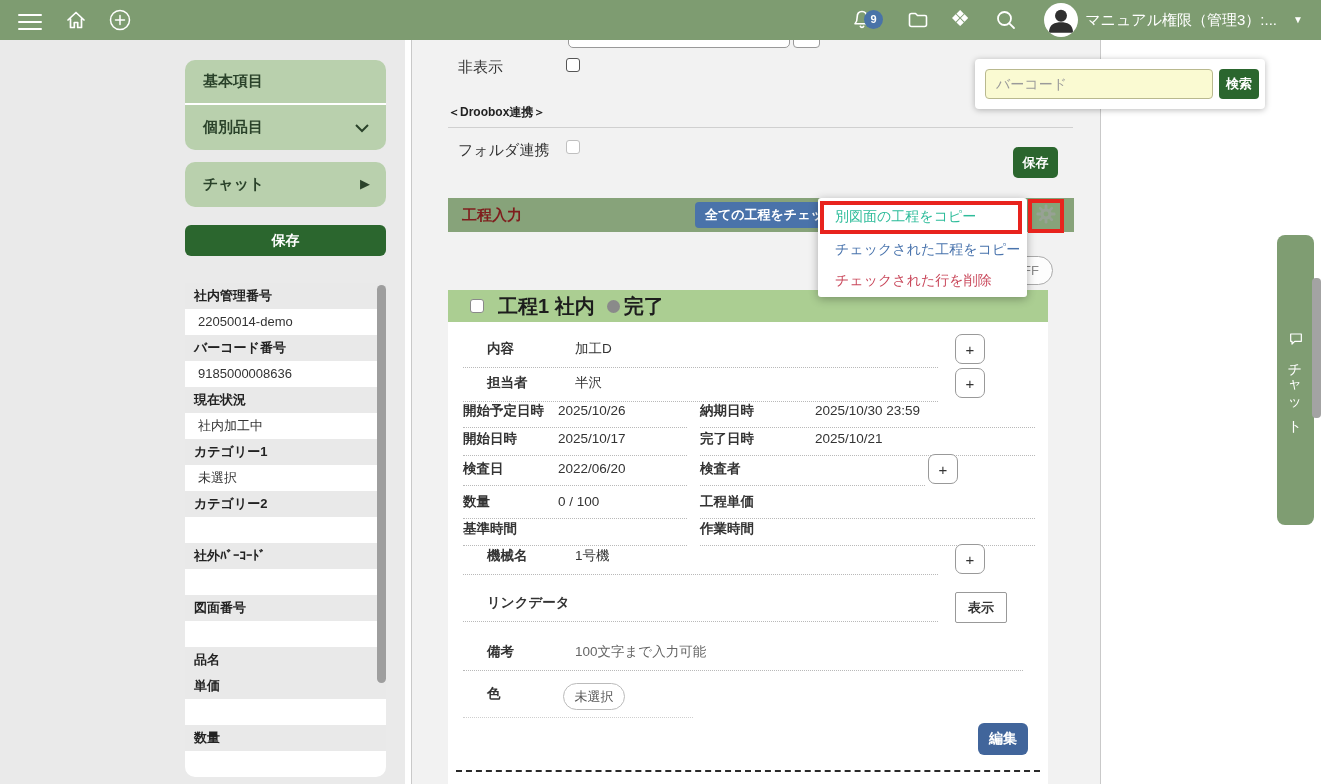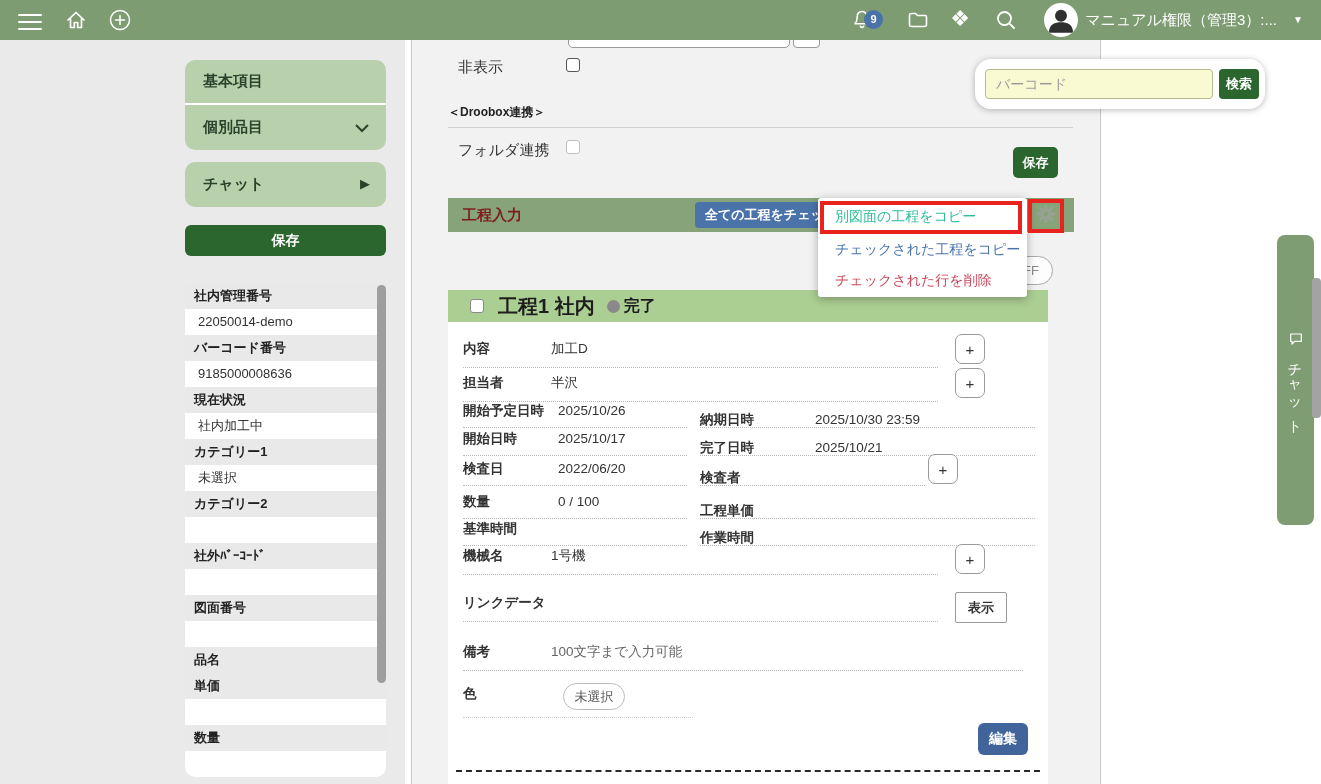--- a/index.html
+++ b/index.html
@@ -35,21 +35,21 @@
   #partial-input { position:absolute; left:568px; top:26px; width:222px; height:22px; background:#fff; border:1px solid #999; border-radius:5px; z-index:1; }
   #partial-btn { position:absolute; left:793px; top:26px; width:27px; height:22px; background:#fff; border:1px solid #999; border-radius:4px; z-index:1; }
   .flabel { font-size:15px; color:#333; }
   .cb { width:14px; height:14px; border:1.5px solid #555; border-radius:3px; background:#fff; display:inline-block; }
   .cb.dis { border-color:#c0c0c0; }
   #droobox-h { position:absolute; left:448px; top:104px; font-size:12px; font-weight:bold; color:#222; }
   #droobox-hr { position:absolute; left:448px; top:127px; width:625px; border-top:1px solid #d0d0d0; }
   #save-top { position:absolute; left:1013px; top:147px; width:45px; height:31px; background:#2b662e; color:#fff; font-weight:bold; font-size:13px; border:none; border-radius:5px; cursor:pointer; }
 
   
-  #bc-card { position:absolute; left:975px; top:59px; width:290px; height:50px; background:#fff; border-radius:16px; box-shadow:0 1px 6px rgba(0,0,0,.28); z-index:5; }
+  #bc-card { position:absolute; left:975px; top:59px; width:290px; height:50px; background:#fff; border-radius:4px; box-shadow:0 1px 6px rgba(0,0,0,.28); z-index:5; }
   #bc-input { position:absolute; left:10px; top:10px; width:228px; height:30px; background:#fafad2; border:1px solid #b9b98f; border-radius:4px; font-size:14px; padding-left:10px; color:#333; font-family:inherit; }
   #bc-input::placeholder { color:#9a9a9a; }
   #bc-btn { position:absolute; left:244px; top:10px; width:40px; height:30px; background:#2b662e; color:#fff; font-weight:bold; font-size:13px; border:none; border-radius:4px; cursor:pointer; }
 
   
   #proc-bar { position:absolute; left:448px; top:198px; width:626px; height:34px; background:#87a37a; }
   #proc-title { position:absolute; left:14px; top:8px; color:#7f1d1d; font-weight:bold; font-size:15px; }
   #check-all { position:absolute; left:247px; top:4px; width:152px; height:26px; background:#4a73aa; color:#fff; font-weight:bold; font-size:13px; border:none; border-radius:4px; cursor:pointer; white-space:nowrap; overflow:hidden; }
   #gear-btn { position:absolute; left:1032px; top:202px; width:28px; height:27px; background:transparent; border:none; cursor:pointer; z-index:12; }
   #off-pill { position:absolute; left:995px; top:256px; width:58px; height:29px; background:#fdfdfd; border:1px solid #aaa; border-radius:15px; color:#8a8a8a; font-size:13px; text-align:right; line-height:27px; padding-right:13px; z-index:2; }
@@ -59,28 +59,28 @@
   .mi { height:33px; line-height:33px; padding-left:17px; font-size:14px; cursor:pointer; white-space:nowrap; }
   #red-box-menu { position:absolute; left:820px; top:201px; width:202px; height:33px; border:4px solid #e8231d; z-index:15; }
   #red-box-gear { position:absolute; left:1028px; top:199px; width:36px; height:34px; border:4px solid #e8231d; z-index:15; }
 
   
   #proc-card { position:absolute; left:448px; top:290px; width:600px; height:520px; background:#fff; }
   #pc-head { position:absolute; left:0; top:0; width:600px; height:32px; background:#abce92; display:flex; align-items:center; }
   #pc-head .cb { margin-left:22px; border-color:#8a8a8a; }
   #pc-title { font-size:20px; font-weight:bold; color:#1d1d1d; margin-left:14px; }
   .dot { display:inline-block; width:13px; height:13px; border-radius:50%; background:#8a8a8a; margin:0 4px 0 12px; }
-  #pc-status { font-size:16px; font-weight:bold; color:#1d1d1d;text-align:center; }
+  #pc-status { font-size:20px; font-weight:bold; color:#1d1d1d;text-align:center; }
 
   .row { position:absolute; left:15px; width:475px; height:28px; border-bottom:1px dotted #b9b9b9; font-size:13.5px; color:#333; }
-  .row .lab { display:inline-block; width:88px; font-weight:bold; }
+  .row .lab { display:inline-block; width:88px; font-weight:bold;margin-left:24px; }
   .c-l { position:absolute; left:15px; width:224px; height:26px; border-bottom:1px dotted #b9b9b9; font-size:13.5px; color:#333; }
   .c-l .lab { display:inline-block; width:95px; font-weight:bold; }
   .c-r { position:absolute; left:252px; width:335px; height:26px; border-bottom:1px dotted #b9b9b9; font-size:13.5px; color:#333; }
-  .c-r .lab { display:inline-block; width:115px; font-weight:bold;margin-top:9px; }
+  .c-r .lab { display:inline-block; width:115px; font-weight:bold; }
   .c-r.short { width:225px; }
   .plus-btn { position:absolute; width:30px; height:30px; background:#fff; border:1px solid #999; border-radius:7px; font-size:15px; color:#333; cursor:pointer; }
   #show-btn { position:absolute; left:507px; top:302px; width:52px; height:31px; background:#fff; border:1px solid #999; border-radius:2px; font-size:13px; color:#333; font-weight:bold; cursor:pointer; }
   #color-pill { position:absolute; left:115px; top:393px; width:62px; height:27px; background:#fff; border:1px solid #bbb; border-radius:14px; color:#555; font-size:13px; cursor:pointer; }
   #edit-btn { position:absolute; left:530px; top:433px; width:50px; height:32px; background:#41659b; color:#fff; font-weight:bold; font-size:14px; border:none; border-radius:6px; cursor:pointer; }
   #pc-dash { position:absolute; left:8px; top:480px; width:584px; border-top:2px dashed #2a2a2a; }
 
   
   #chat-tab { position:absolute; left:1277px; top:235px; width:37px; height:290px; background:#7f9d72; border-radius:8px; display:flex; flex-direction:column; align-items:center; justify-content:center; gap:6px; cursor:pointer; z-index:3; }
   #chat-tab .vtxt { writing-mode:vertical-rl; color:#fff; font-size:14px; letter-spacing:3px; }

